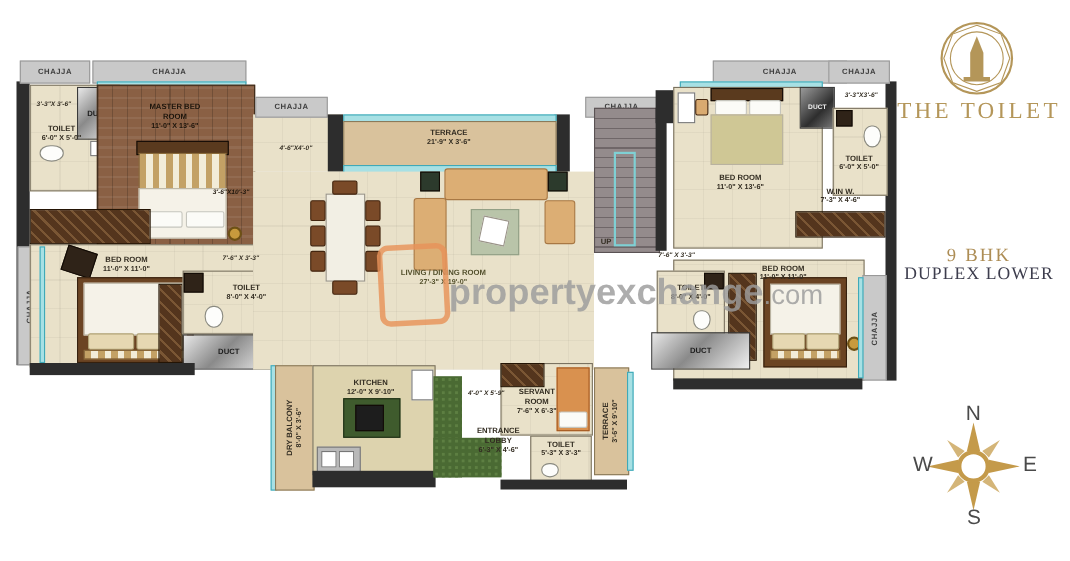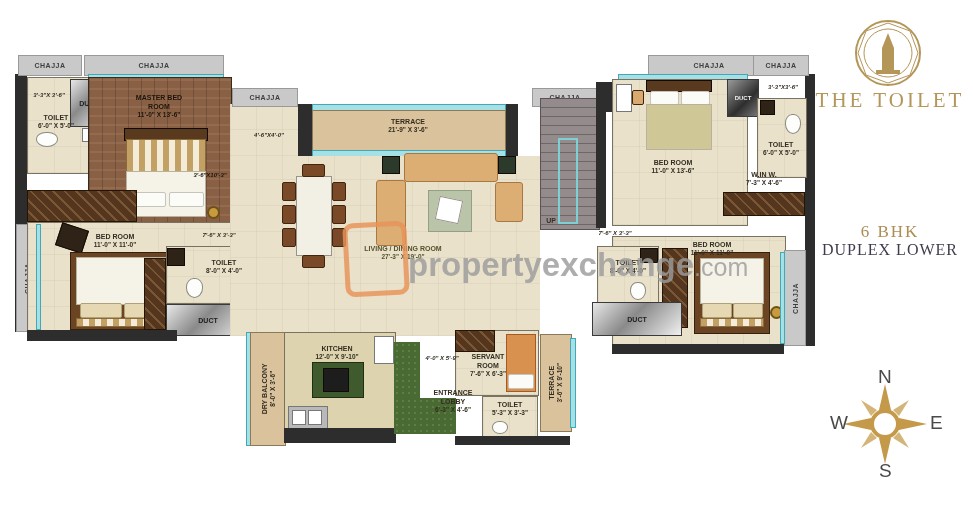--- a/index.html
+++ b/index.html
@@ -303,21 +303,21 @@
     <svg width="96" height="70" viewBox="0 0 96 70">
       <circle cx="48" cy="35" r="32" fill="none" stroke="#b49659" stroke-width="2"></circle>
       <circle cx="48" cy="35" r="24" fill="none" stroke="#b49659" stroke-width="1"></circle>
       <polygon points="48,5 70,13 78,35 70,57 48,65 26,57 18,35 26,13" fill="none" stroke="#b49659" stroke-width="1"></polygon>
       <path d="M48 15 L54 30 L54 52 L42 52 L42 30 Z" fill="#b49659"></path>
       <path d="M36 52 L60 52 L60 56 L36 56 Z" fill="#b49659"></path>
     </svg>
   </div>
   <div class="abs serif gold" style="left:812px;top:88px;width:156px;text-align:center;font-size:21px;letter-spacing:3px;">THE TOILET</div>
 
-  <div class="abs serif gold" style="left:820px;top:222px;width:140px;text-align:center;font-size:17px;letter-spacing:2px;color:#ad8d55;">6 BHK</div>
+  <div class="abs serif gold" style="left:820px;top:222px;width:140px;text-align:center;font-size:17px;letter-spacing:2px;color:#ad8d55;">9 BHK</div>
   <div class="abs serif" style="left:812px;top:241px;width:156px;text-align:center;font-size:16px;letter-spacing:1px;color:#3d3d4d;">DUPLEX LOWER</div>
 
   <div class="abs" style="left:830px;top:372px;width:110px;height:108px;">
     <svg width="110" height="108" viewBox="0 0 110 108" style="position:absolute;left:0;top:0;">
       <g transform="translate(55,52)">
         <polygon points="0,-40 6,-14 -6,-14" fill="#c49a4a"></polygon>
         <polygon points="0,40 6,14 -6,14" fill="#c49a4a"></polygon>
         <polygon points="-42,0 -14,-6 -14,6" fill="#c49a4a"></polygon>
         <polygon points="42,0 14,-6 14,6" fill="#c49a4a"></polygon>
         <polygon points="-24,-24 -8,-14 -14,-8" fill="#d4b578"></polygon>

